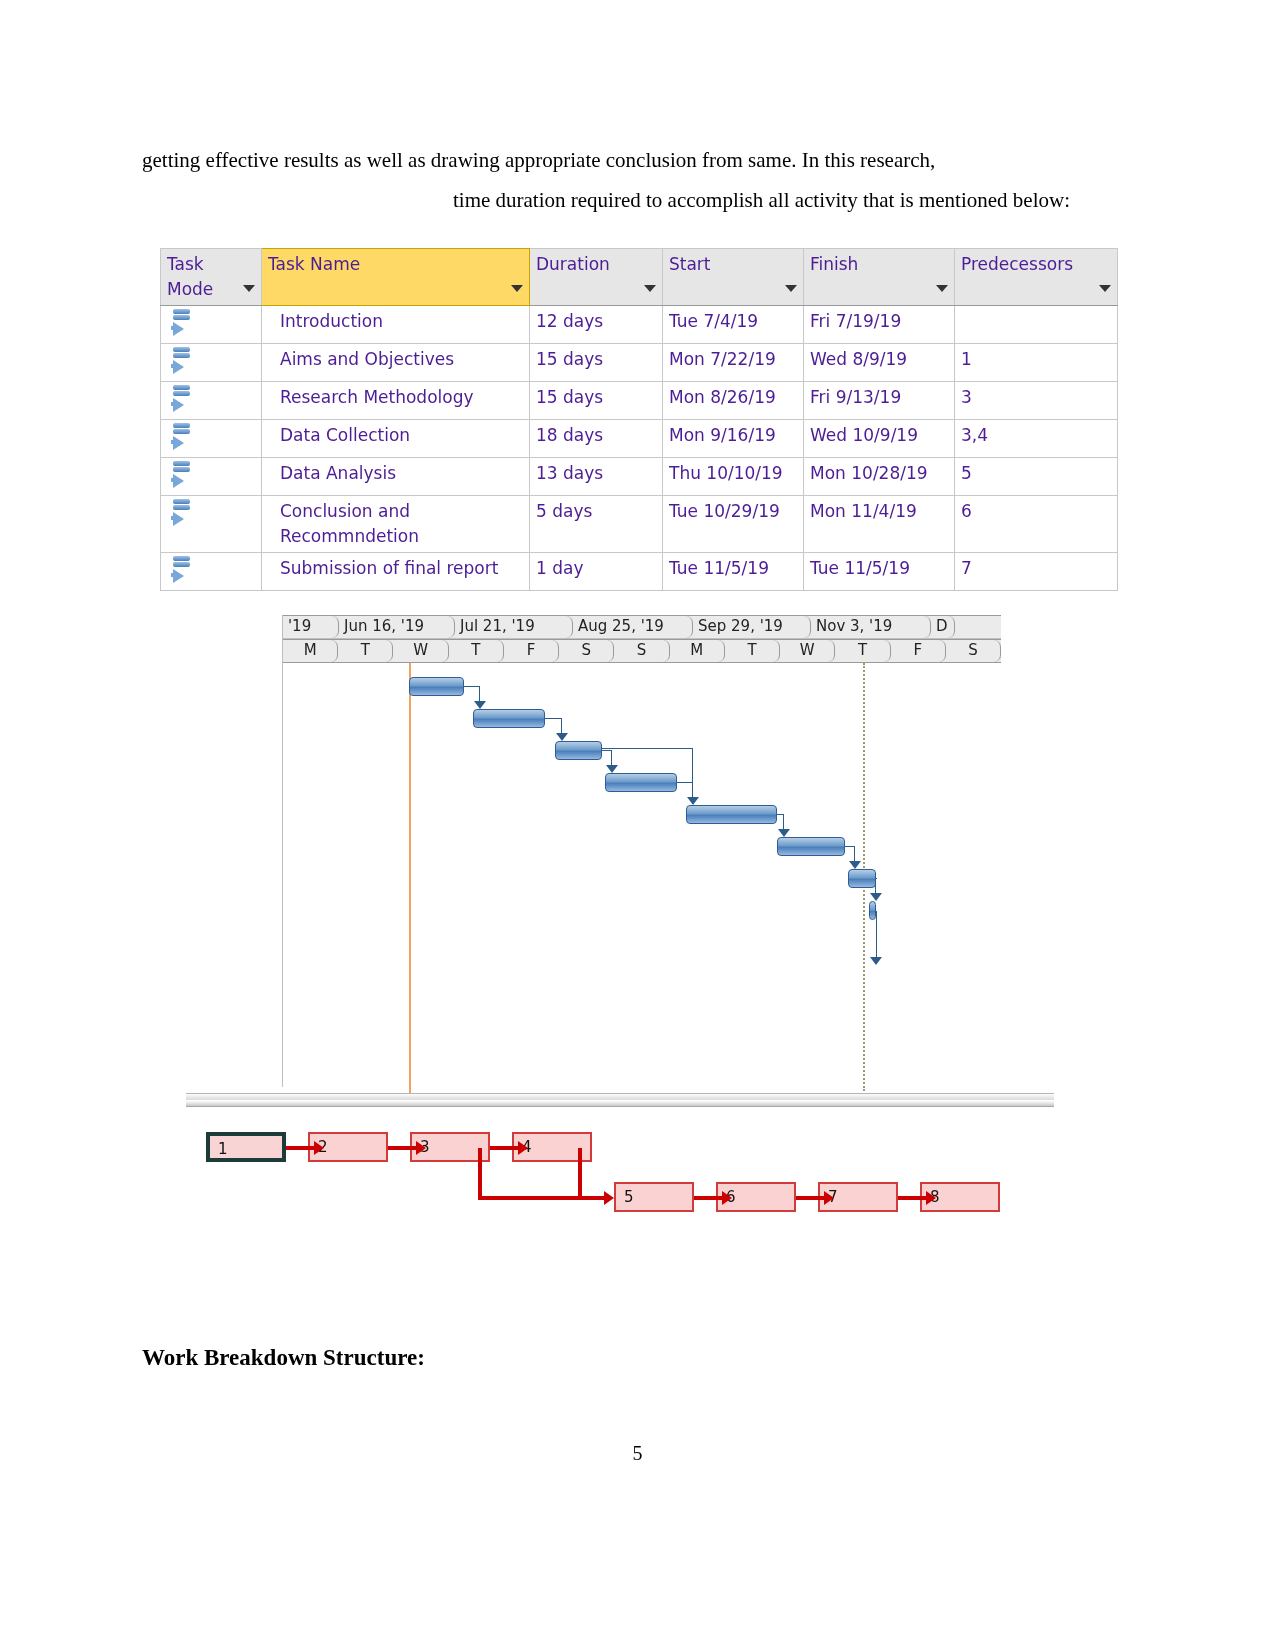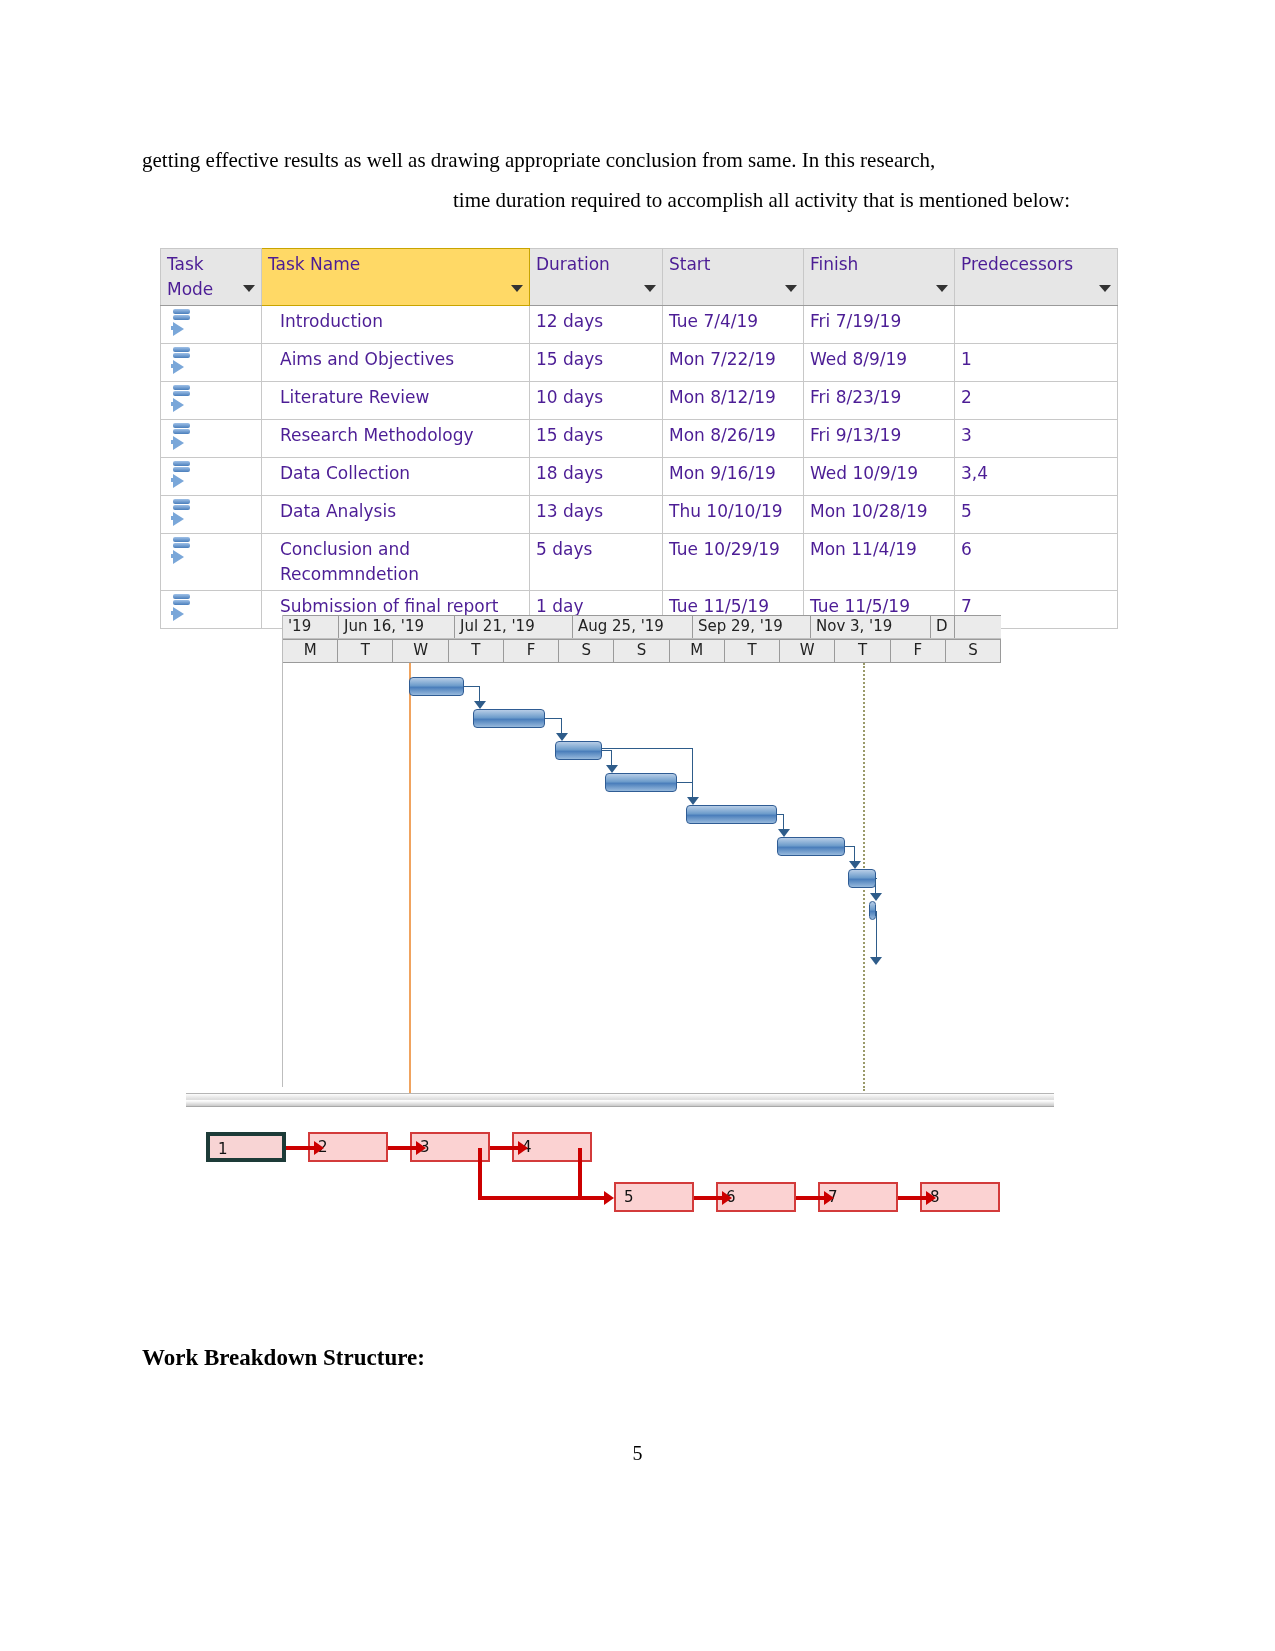--- a/index.html
+++ b/index.html
@@ -79,21 +79,21 @@
     background:#ffffff;
     font-family:"DejaVu Sans", sans-serif;
     border-left:1px solid #bdbdbd;
   }
   .ts-row { display:flex; height:22px; background:#ebebeb; border-top:1px solid #9a9a9a; border-bottom:1px solid #c0c0c0;}
   .ts-row.bot { border-bottom:1px solid #9a9a9a; }
   .ts-cell {
     border-right:1px solid #9a9a9a;
     font-size:15px; line-height:21px;
     padding-left:5px; color:#222;
-    box-sizing:border-box; white-space:nowrap; overflow:hidden;
+    box-sizing:border-box; white-space:nowrap; overflow:hidden;border-radius:7px;
   }
   .ts-cell.day { text-align:center; padding-left:0; font-size:15px; }
   .plot { position:relative; height:428px; background:#fff; }
 
   .vline-today { position:absolute; top:0; width:2px; height:438px; background:#f0a35e; }
   .vline-dot { position:absolute; top:0; width:0; height:428px; border-left:2px dotted #9a9a6a; }
 
   .bar {
     position:absolute; height:19px; border-radius:4px;
     background:linear-gradient(#b7cde6 0%, #6d9ccb 45%, #4a7ebb 55%, #97b9dc 100%);
@@ -191,35 +191,20 @@
               <span class="bar2"></span>
               <span class="arwtail"></span>
               <span class="arw"></span>
             </div>
           </td>
           <td class="nm">Aims and Objectives</td>
           <td class="">15 days</td>
           <td class="">Mon 7/22/19</td>
           <td class="">Wed 8/9/19</td>
           <td class="">1</td>
-        </tr>
-        <tr>
-          <td class="mode">
-            <div class="modeicon">
-              <span class="bar1"></span>
-              <span class="bar2"></span>
-              <span class="arwtail"></span>
-              <span class="arw"></span>
-            </div>
-          </td>
-          <td class="nm">Literature Review</td>
-          <td class="">10 days</td>
-          <td class="">Mon 8/12/19</td>
-          <td class="">Fri 8/23/19</td>
-          <td class="">2</td>
         </tr>
         <tr>
           <td class="mode">
             <div class="modeicon">
               <span class="bar1"></span>
               <span class="bar2"></span>
               <span class="arwtail"></span>
               <span class="arw"></span>
             </div>
           </td>

